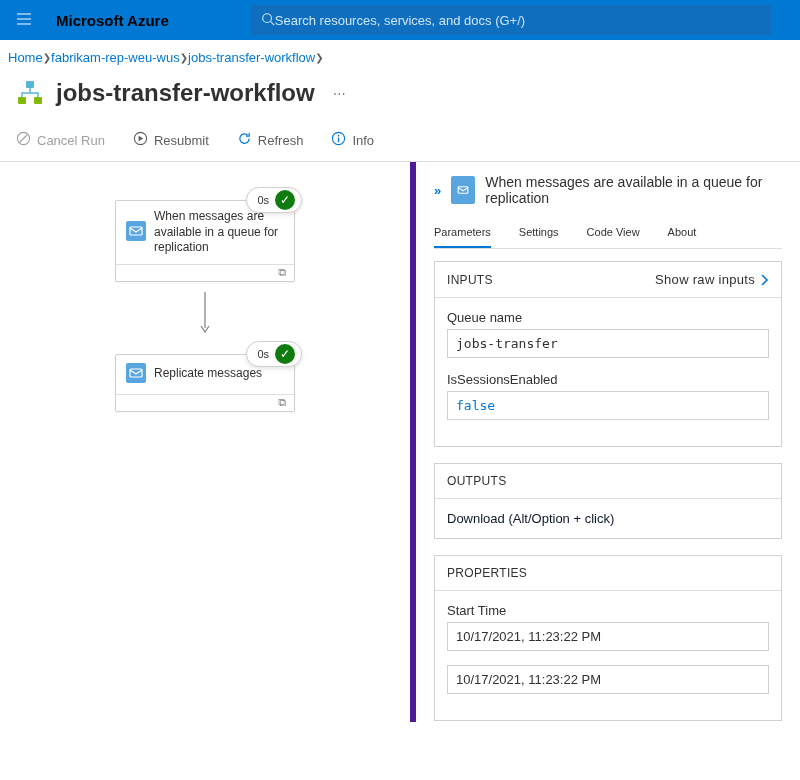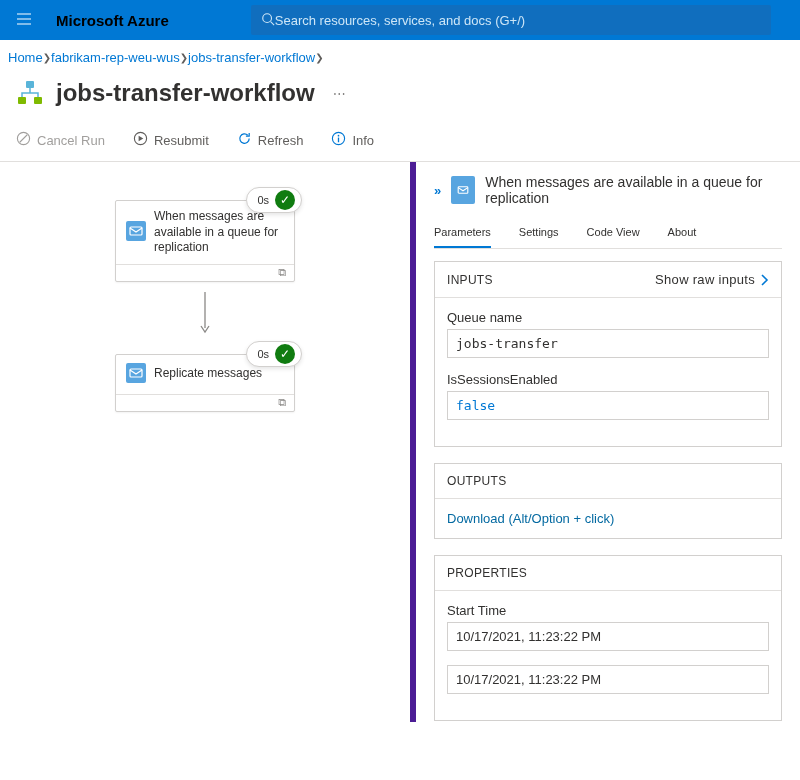--- a/index.html
+++ b/index.html
@@ -54,21 +54,21 @@
   
   .section { border: 1px solid #d2d0ce; margin-bottom: 16px; }
   .section-head { display: flex; justify-content: space-between; align-items: center; padding: 10px 12px; border-bottom: 1px solid #e1dfdd; font-size: 12px; letter-spacing: 0.3px; }
   .section-head .link { color: #323130; font-size: 13px; cursor: pointer; display: flex; align-items: center; gap: 6px; }
   .section-head .link svg { color: #0078d4; }
   .section-body { padding: 12px; }
   .field-label { font-size: 13px; color: #323130; margin-bottom: 4px; }
   .field-box { border: 1px solid #d2d0ce; padding: 6px 8px; font-family: "Consolas", monospace; font-size: 13px; margin-bottom: 14px; }
   .field-box.blue { color: #0078d4; }
   .field-box.text { font-family: "Segoe UI", Arial, sans-serif; }
-  .download-link { color: #0369a1; padding: 12px; cursor: pointer; font-size: 13px; }
+  .download-link { color: #0f172a; padding: 12px; cursor: pointer; font-size: 13px; }
   
   svg { flex-shrink: 0; }
 </style>
 </head>
 <body>
 
 <div class="topbar">
   <span class="hamburger">
     <svg width="16" height="16" viewBox="0 0 16 16">
         <path stroke="#fff" stroke-width="1.2" d="M1 3h14M1 8h14M1 13h14"></path>

